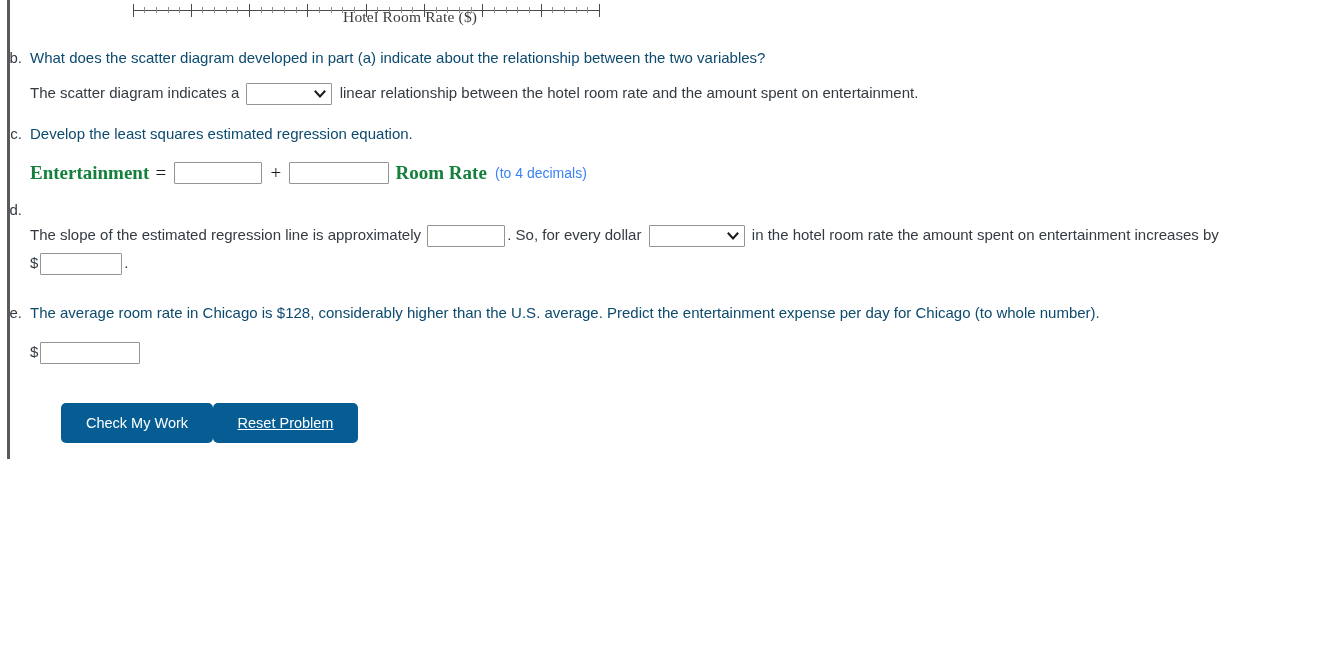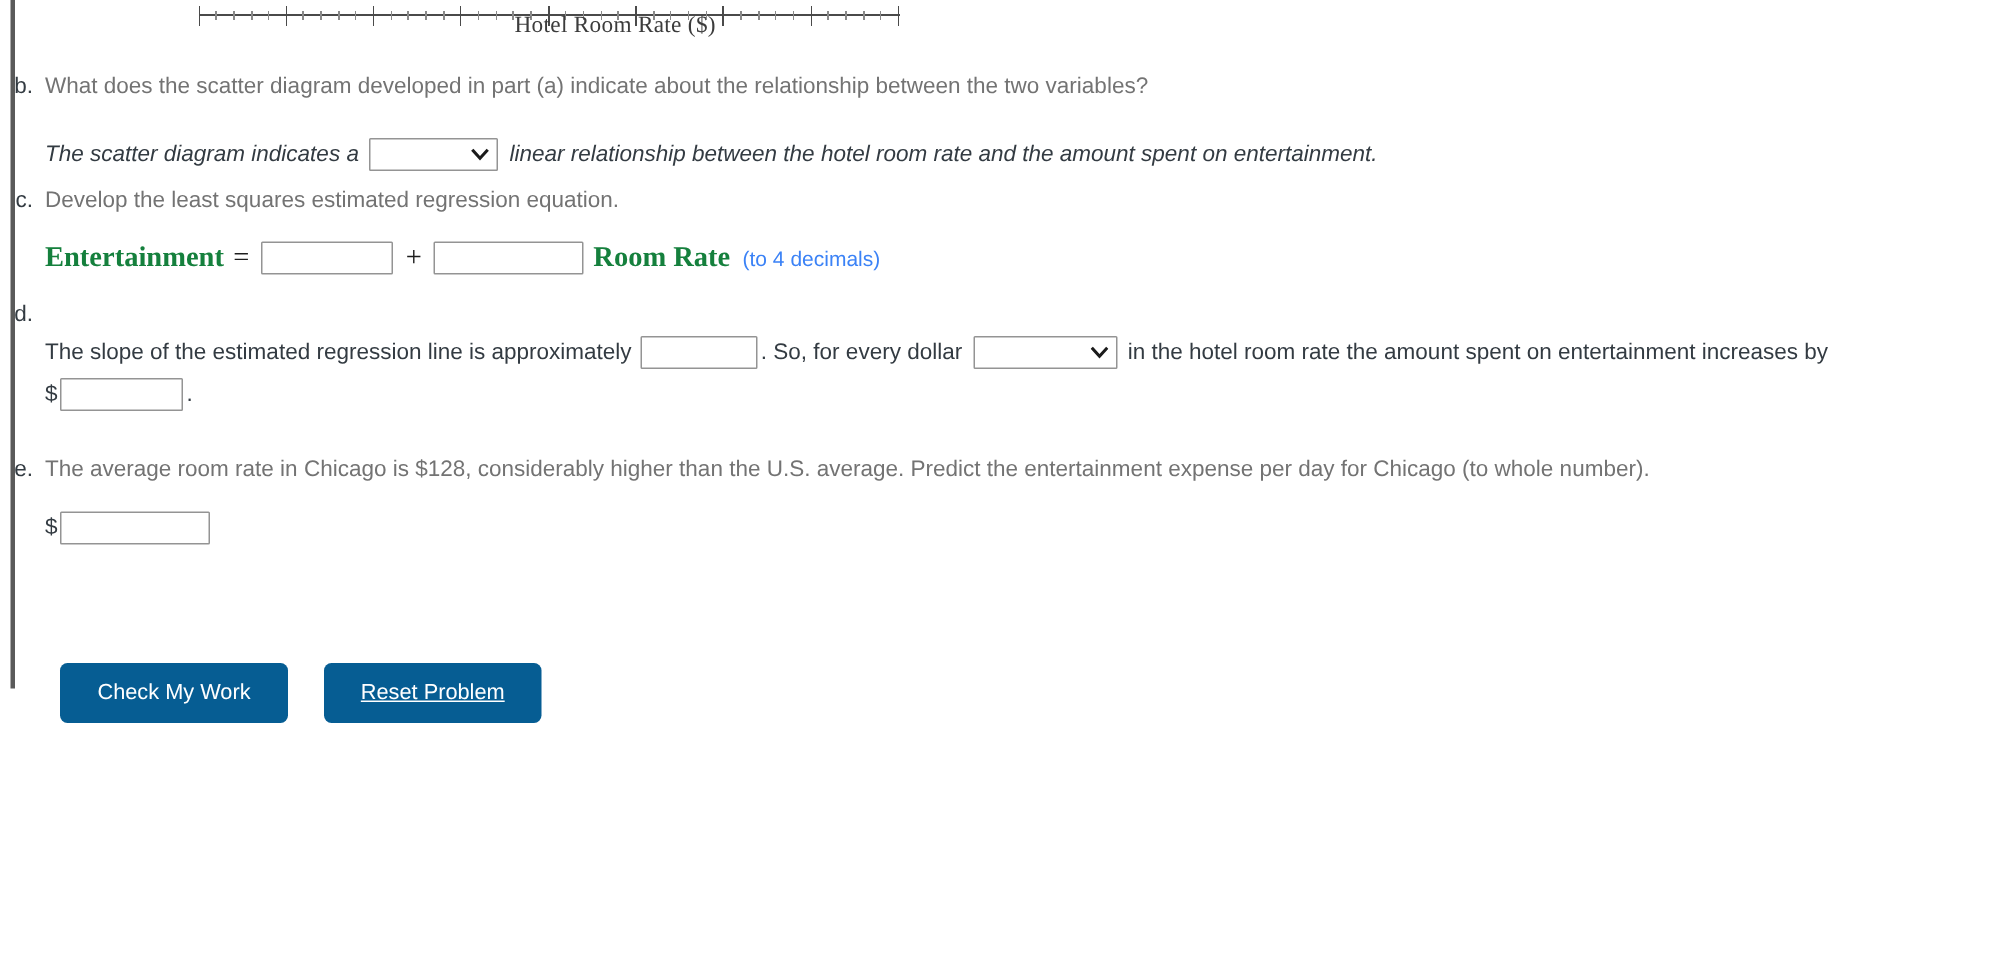--- a/index.html
+++ b/index.html
@@ -73,21 +73,21 @@
     display: inline-block;
     width: 22px;
     text-align: right;
     flex: 0 0 auto;
     font-size: 15px;
     color: #333b42;
   }
   .qtext {
     margin-left: 8px;
     font-size: 15px;
-    color: #737373;
+    color: #0c4a6e;
   }
   .qsub {
     margin-left: 30px;
     font-size: 15px;
     color: #333b42;
     line-height: 28px;
   }
 
   
   .tb {
@@ -162,25 +162,23 @@
     font-family: "Liberation Sans", sans-serif;
     font-size: 14px;
     color: #3b82f6;
     vertical-align: middle;
     margin-left: 4px;
   }
 
   
   #button-bar {
     position: absolute;
-    left: 40px;
+    left: 61px;
     top: 403px;
     display: flex;
-    gap: 24px;
-    margin-top: 39px;
   }
   .btn {
     box-sizing: border-box;
     height: 40px;
     min-width: 110px;
     padding: 0 22px;
     background: #065d93;
     color: #ffffff;
     border: none;
     border-radius: 5px;
@@ -251,21 +249,21 @@
       </g>
     </svg>
     <div id="axis-label">Hotel Room Rate ($)</div>
   </div>
 
   <div class="qblock" style="top:47px;">
     <div class="qrow">
       <span class="qletter">b.</span>
       <span class="qtext">What does the scatter diagram developed in part (a) indicate about the relationship between the two variables?</span>
     </div>
-    <div class="qsub" style="margin-top:20px;font-style:italic;">
+    <div class="qsub" style="margin-top:10px;">
       <span>The scatter diagram indicates a</span>
       <span class="sel sel-w86">
         <span class="selval"></span>
         <svg class="chev" viewBox="0 0 12 12">
           <path d="M1.5 3.5 L6 8.5 L10.5 3.5" stroke="#1b1b1b" stroke-width="2" fill="none" stroke-linecap="square"></path>
         </svg>
       </span>
       <span>linear relationship between the hotel room rate and the amount spent on entertainment.</span>
     </div>
   </div>

